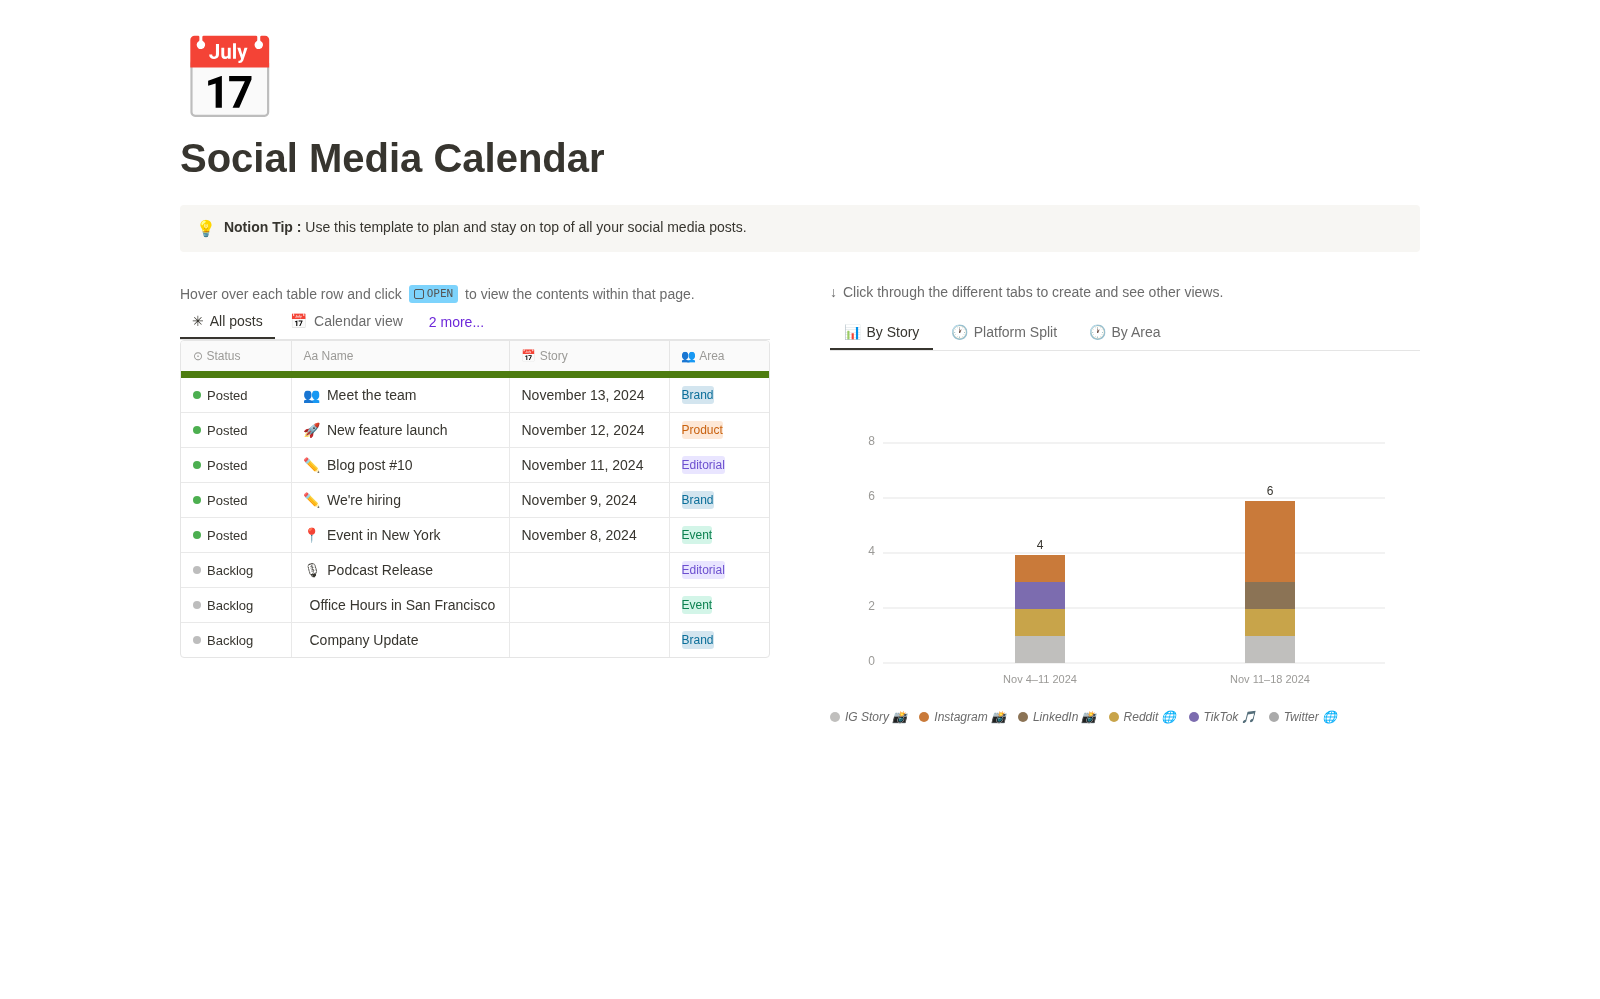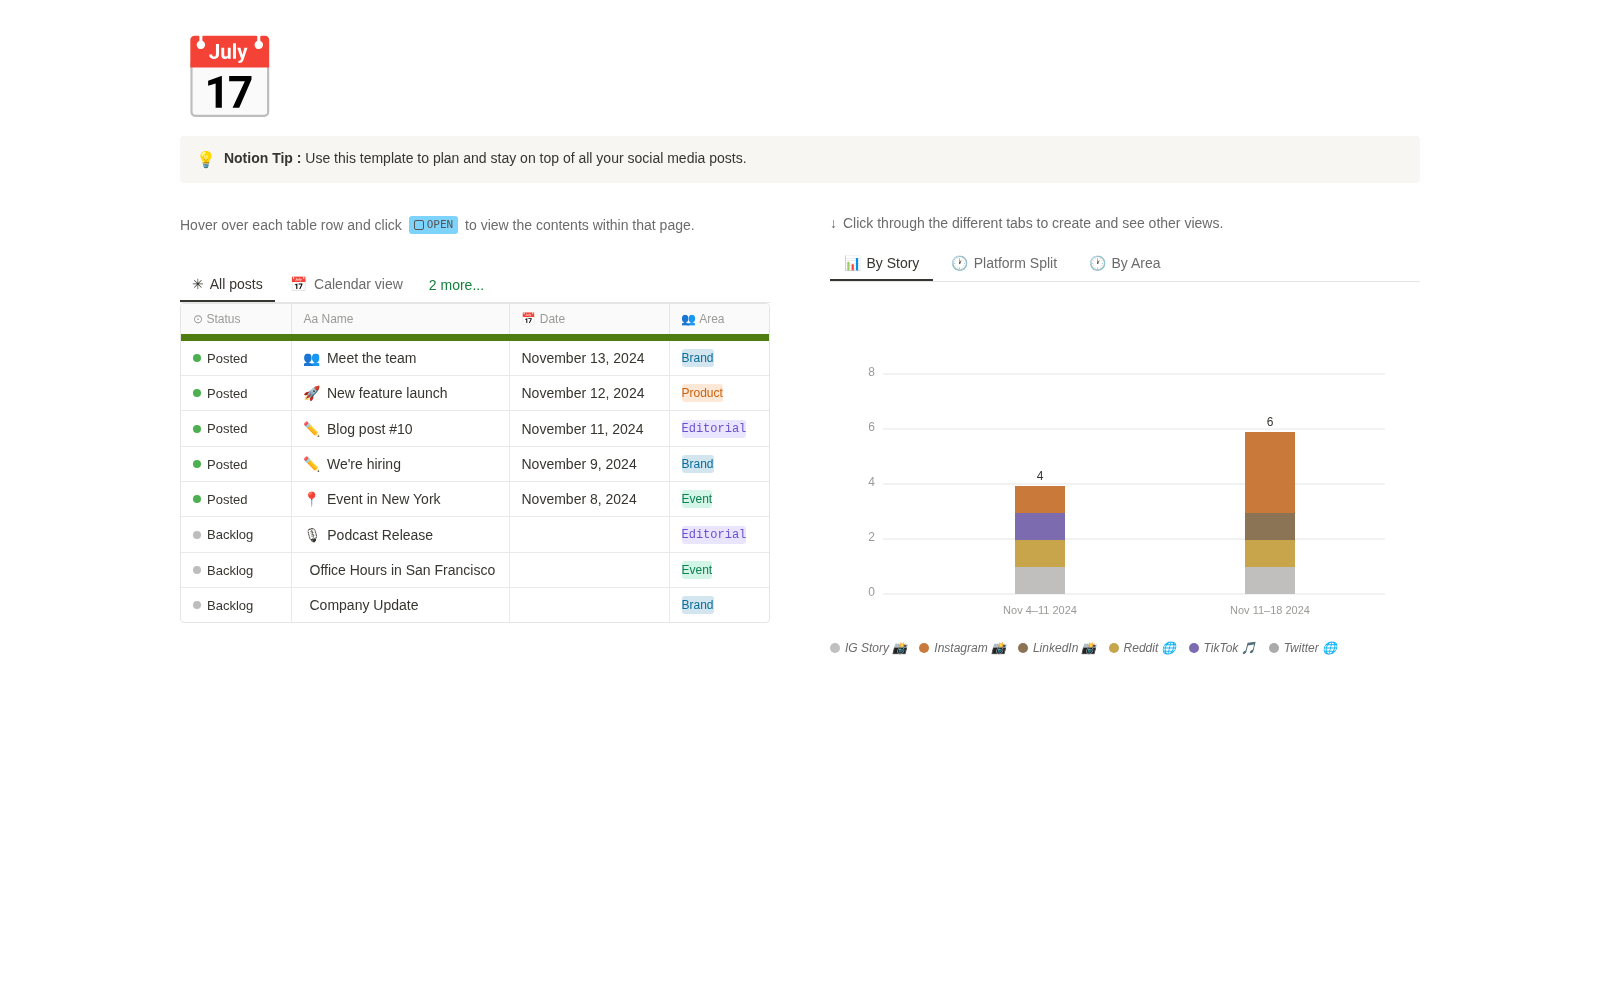--- a/index.html
+++ b/index.html
@@ -42,21 +42,21 @@
       display: grid;
       grid-template-columns: 1fr 1fr;
       gap: 60px;
       align-items: start;
     }
     .left-panel {}
     .right-panel {}
     .instruction-text {
       font-size: 14px;
       color: #6b6b6b;
-      margin-bottom: 32px;
+      margin-bottom: 0;
       line-height: 1.5;
     }
     .open-badge {
       display: inline-flex;
       align-items: center;
       background: #7dd3fc;
       border-radius: 3px;
       padding: 1px 5px;
       font-size: 11px;
       color: #555;
@@ -92,21 +92,21 @@
     }
     .tab.active {
       color: #37352f;
       border-bottom: 2px solid #37352f;
       font-weight: 500;
     }
     .tab-icon { font-size: 14px; }
     .more-btn {
       padding: 8px 10px;
       font-size: 14px;
-      color: #15803d;
+      color: #6d28d9;
       cursor: pointer;
     }
     .table-wrapper {
       border: 1px solid #e5e5e5;
       border-radius: 4px;
       overflow: hidden;
     }
     table {
       width: 100%;
       border-collapse: collapse;
@@ -152,21 +152,21 @@
     .status-backlog { background: #bdbdbd; }
     .area-badge {
       display: inline-block;
       padding: 2px 0;
       border-radius: 3px;
       font-size: 12px;
       font-weight: 500;
     }
     .area-brand { background: #d3e5ef; color: #0b6e99; }
     .area-product { background: #fde8d7; color: #c9620f; }
-    .area-editorial { background: #e9e5ff; color: #6c4fcf; font-family: Liberation Mono, monospace; }
+    .area-editorial { background: #e9e5ff; color: #6c4fcf; }
     .area-event { background: #d3f5e8; color: #0d8050; }
     .name-cell {
       display: flex;
       align-items: center;
       gap: 6px;
     }
     .right-instruction {
       font-size: 14px;
       color: #6b6b6b;
       margin-bottom: 16px;
@@ -228,20 +228,21 @@
     .col-date { width: 160px; }
     .col-area { width: 100px; }
   </style>
 </head>
 <body>
 
 <div class="page-container">
 
   <span class="page-icon">📅</span>
 
+  <h1 class="page-title">Social Media Calendar</h1>
 
   <div class="notion-tip">
     <span class="tip-icon">💡</span>
     <span>
       <strong>Notion Tip :</strong>
       <span> Use this template to plan and stay on top of all your social media posts.</span>
     </span>
   </div>
 
   <div class="content-area">
@@ -276,21 +277,21 @@
               <th class="col-status">
                 <span>⊙ </span>
                 <span>Status</span>
               </th>
               <th class="col-name">
                 <span>Aa </span>
                 <span>Name</span>
               </th>
               <th class="col-date">
                 <span>📅 </span>
-                <span>Date</span>
+                <span>Story</span>
               </th>
               <th class="col-area">
                 <span>👥 </span>
                 <span>Area</span>
               </th>
             </tr>
           </thead>
           <tbody id="table-body">
           <tr>
       <td>

